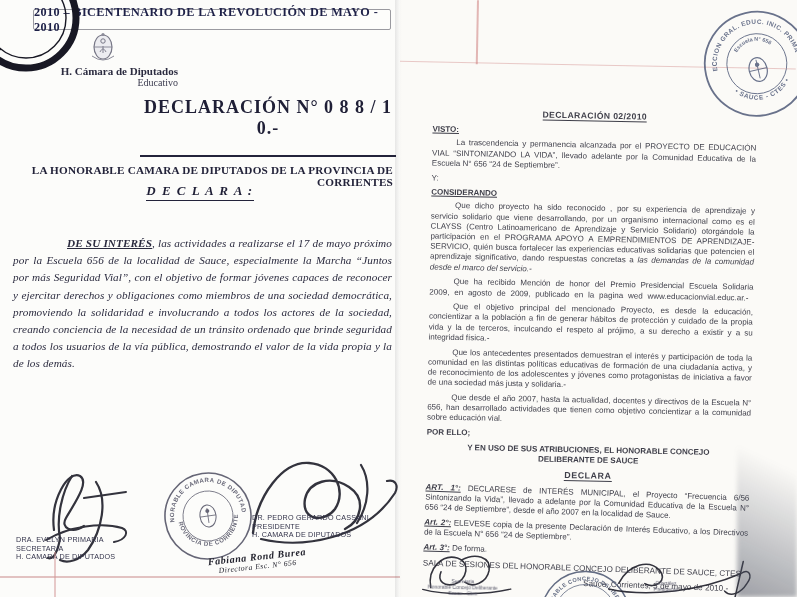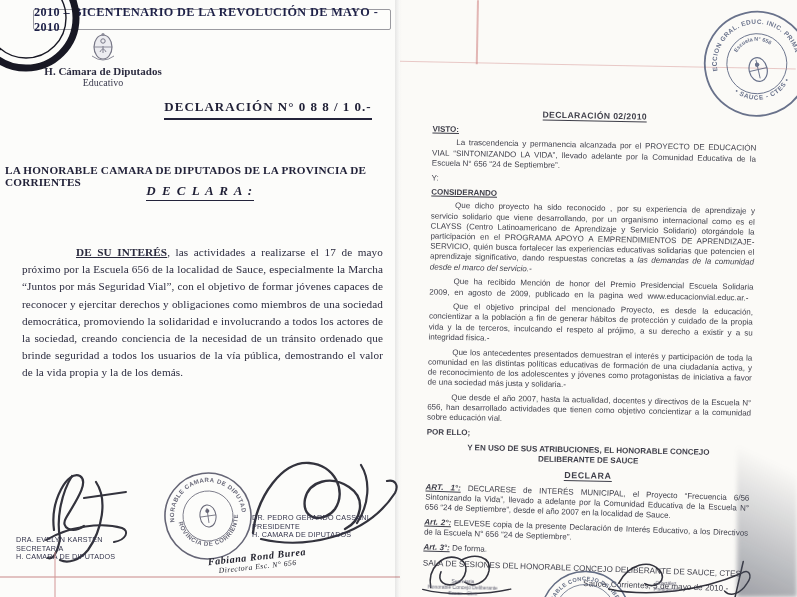--- a/index.html
+++ b/index.html
@@ -10,35 +10,35 @@
   .left-page{position:absolute;left:0;top:0;width:400px;height:597px;background:#fcfcfa;}
   .right-page{position:absolute;left:400px;top:0;width:397px;height:597px;background:#fbfaf7;overflow:hidden;}
   .rp-inner{position:absolute;left:0;top:0;width:397px;height:597px;transform:rotate(1.1deg);transform-origin:60px 0;}
   .seam{position:absolute;left:395px;top:0;width:7px;height:597px;z-index:30;
         background:linear-gradient(to right,rgba(40,40,50,0.10),rgba(40,40,50,0.02) 60%,transparent);}
 
   
   .banner{position:absolute;left:33px;top:9px;width:356px;height:19px;border:1.4px solid #9a9aa0;
           border-radius:2px;display:flex;align-items:center;justify-content:center;
           font-weight:bold;font-size:12.2px;letter-spacing:0.4px;color:var(--banner-ink,#1e2148);background:#fdfdfb;}
-  .org-block{position:absolute;left:28px;top:32px;width:150px;text-align:center;}
+  .org-block{position:absolute;left:28px;top:32px;width:150px;text-align:right;}
   .org-logo{display:block;margin:0 auto;}
   .org-name{font-weight:bold;font-size:11px;color:#2c2c40;margin-top:1px;}
   .org-sub{font-size:10px;color:#3a3a4e;}
   .doc-title{position:absolute;left:140px;top:97px;width:256px;text-align:center;}
-  .doc-title span{display:inline-block;font-weight:bold;font-size:13px;letter-spacing:1px;
-                  border-bottom:2.2px solid #23233a;padding-bottom:3px;color:#1f1f36;}
-  .lp-heading{position:absolute;left:5px;top:164px;width:388px;text-align:left;
+  .doc-title span{display:inline-block;font-weight:bold;font-size:18px;letter-spacing:1px;
+                  border-bottom:2.2px solid #23233a;padding-bottom:16px;color:#1f1f36;}
+  .lp-heading{position:absolute;left:5px;top:164px;width:388px;text-align:right;
               font-weight:bold;font-size:11.2px;letter-spacing:0.2px;color:#23233a;}
   .lp-declara{position:absolute;left:0;top:181px;width:400px;text-align:center;}
   .lp-declara span{display:inline-block;font-weight:bold;font-size:13px;letter-spacing:1.5px;
                    border-bottom:1.6px solid #23233a;padding-bottom:1px;color:#1f1f36;font-style:italic;}
   .lp-body{position:absolute;left:13px;top:235px;width:379px;font-size:11.2px;line-height:17.2px;
            text-align:justify;color:var(--ink-left,#2a2a3e);letter-spacing:0.1px;}
-  .lp-body p{margin:9px;text-indent:54px;}
+  .lp-body p{margin:0;text-indent:54px;font-style:italic;}
   .lp-body .p2{margin-top:15px;line-height:20.5px;}
   .lead-bold{font-weight:bold;}
   .lead-underline{font-weight:bold;text-decoration:underline;}
 
   .sig-svg{position:absolute;stroke:var(--sig-ink,#23232e);fill:none;stroke-linecap:round;opacity:0.92;}
   .sig-caption{position:absolute;text-align:left;font-family:"Liberation Sans","DejaVu Sans",sans-serif;
                font-size:7.2px;line-height:8.6px;color:#33334a;letter-spacing:0.2px;}
   .stamp-camara{position:absolute;left:162px;top:470px;color:var(--stamp-gray,#4d4d60);opacity:0.85;
                 transform:rotate(-8deg);}
   .stamp-camara text{fill:var(--stamp-gray,#4d4d60);font-family:"Liberation Sans",sans-serif;font-weight:bold;}
@@ -123,21 +123,21 @@
     </div>
 
     <svg class="sig-svg" style="left:26px;top:460px;" width="132" height="108" viewBox="0 0 132 108">
       <path d="M46,16 C36,32 30,58 34,78 C32,92 27,100 22,98" stroke-width="2.2"></path>
       <path d="M28,70 C24,40 42,10 54,16 C64,22 48,44 40,58 C34,68 46,74 58,66" stroke-width="2.2"></path>
       <path d="M58,38 L100,32" stroke-width="2"></path>
       <path d="M70,22 C82,40 76,70 62,90 C54,100 42,104 34,100" stroke-width="2.2"></path>
       <path d="M20,80 C44,66 76,62 96,68 C104,71 100,80 88,82" stroke-width="2"></path>
     </svg>
     <div class="sig-caption" style="left:16px;top:536px;width:155px;">
-      <div>DRA. EVELYN KARSTEN</div>
+      <div>DRA. EVELYN PRIMARIA</div>
       <div>SECRETARIA</div>
       <div>H. CAMARA DE DIPUTADOS</div>
     </div>
 
     <svg class="stamp-camara" width="92" height="92" viewBox="0 0 92 92">
       <circle cx="46" cy="46" r="43" fill="none" stroke="currentColor" stroke-width="1.6"></circle>
       <circle cx="46" cy="46" r="25" fill="none" stroke="currentColor" stroke-width="0.8"></circle>
       <defs>
         <path id="cam-top" d="M 12,46 A 34 34 0 1 1 80,46" fill="none"></path>
         <path id="cam-bot" d="M 16,46 A 30 30 0 0 0 76,46" fill="none"></path>

